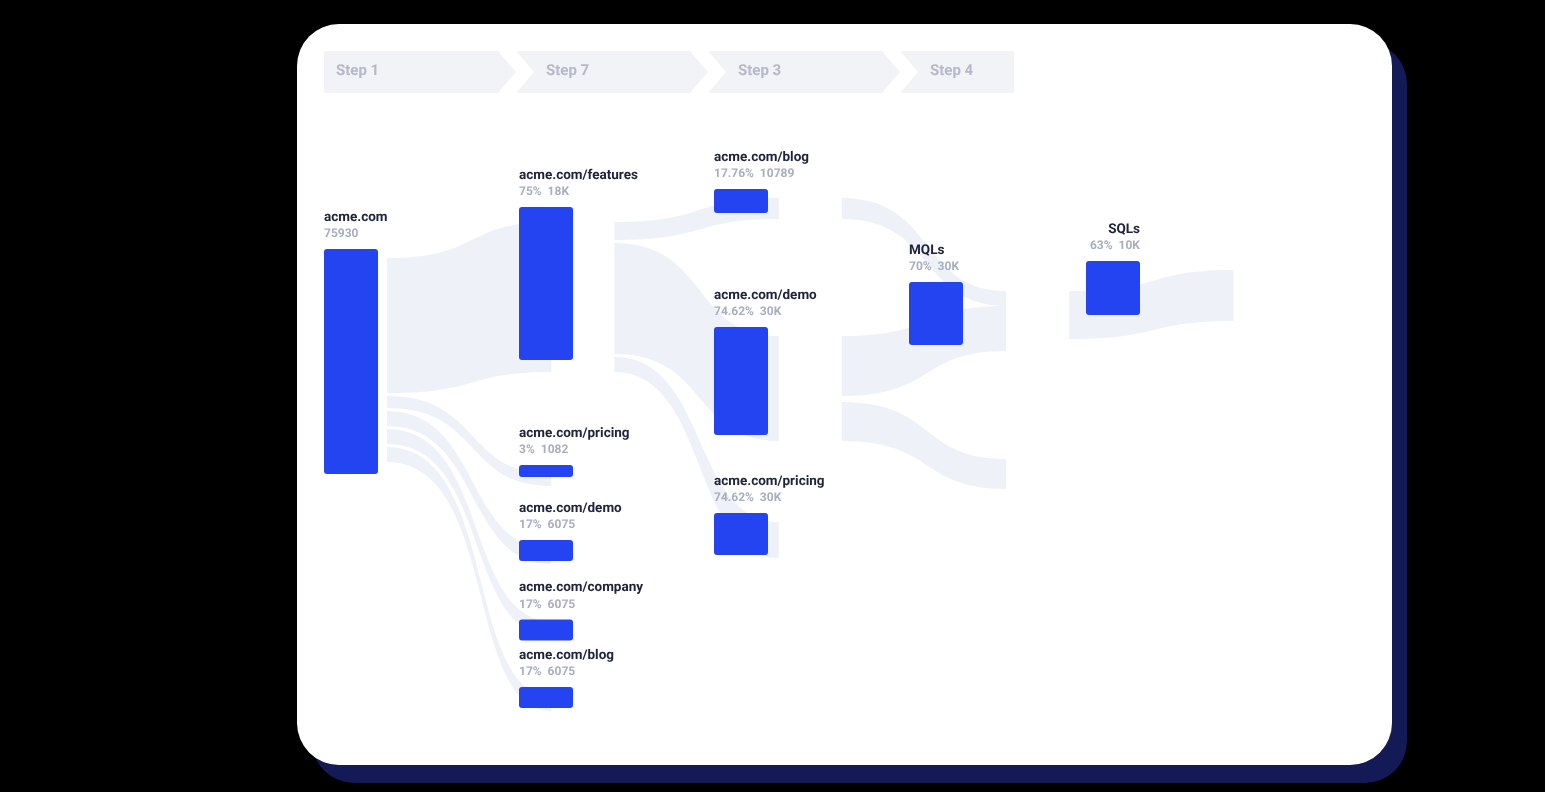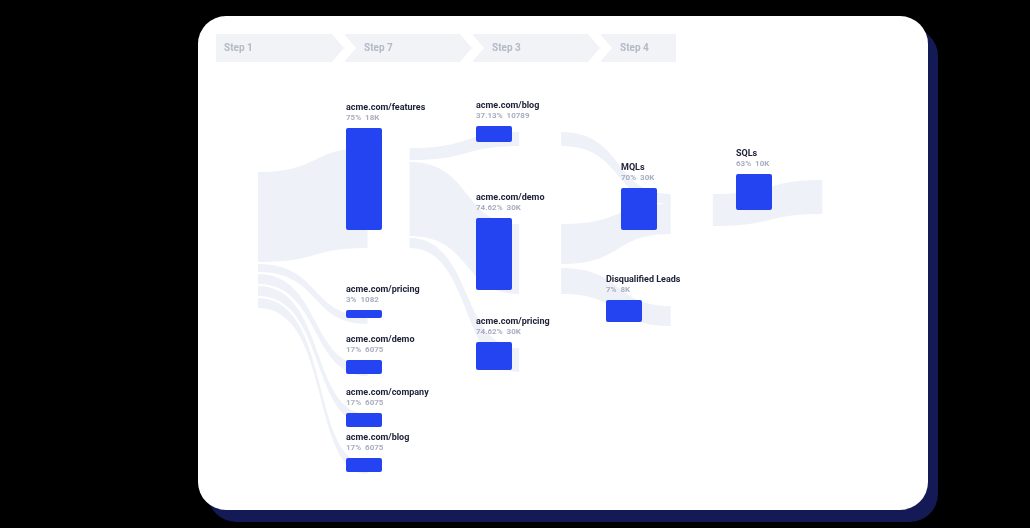--- a/index.html
+++ b/index.html
@@ -157,22 +157,27 @@
         <path d="M296 56 C350 56 340 118 390 118 L390 128 C340 128 350 70 296 70 Z"></path>
 
         <path d="M296 148 C350 148 340 128 390 128 L390 158 C340 158 350 188 296 188 Z"></path>
 
         <path d="M296 192 C350 192 340 230 390 230 L390 250 C340 250 350 218 296 218 Z"></path>
 
         <path d="M426 118 C480 118 470 104 520 104 L520 138 C470 138 480 150 426 150 Z"></path>
       </g>
     </svg>
 
-
-    <div class="node" style="left:130px; top:26px;">
+    <div class="node root" style="left:0px; top:64px;">
+      <div class="title">acme.com</div>
+      <div class="meta">75930</div>
+      <div class="bar" style="height:150px;"></div>
+    </div>
+
+    <div class="node" style="left:130px; top:36px;">
       <div class="title">acme.com/features</div>
       <div class="meta"><span>75%</span>&nbsp;&nbsp;<span>18K</span></div>
       <div class="bar" style="height:102px;"></div>
     </div>
     <div class="node" style="left:130px; top:208px;">
       <div class="title">acme.com/pricing</div>
       <div class="meta"><span>3%</span>&nbsp;&nbsp;<span>1082</span></div>
       <div class="bar" style="height:8px;"></div>
     </div>
     <div class="node" style="left:130px; top:258px;">
@@ -186,46 +191,41 @@
       <div class="bar" style="height:14px;"></div>
     </div>
     <div class="node" style="left:130px; top:356px;">
       <div class="title">acme.com/blog</div>
       <div class="meta"><span>17%</span>&nbsp;&nbsp;<span>6075</span></div>
       <div class="bar" style="height:14px;"></div>
     </div>
 
     <div class="node" style="left:260px; top:24px;">
       <div class="title">acme.com/blog</div>
-      <div class="meta"><span>37.13%</span>&nbsp;&nbsp;<span>10789</span></div>
+      <div class="meta"><span>17.76%</span>&nbsp;&nbsp;<span>10789</span></div>
       <div class="bar" style="height:16px;"></div>
     </div>
     <div class="node" style="left:260px; top:116px;">
       <div class="title">acme.com/demo</div>
       <div class="meta"><span>74.62%</span>&nbsp;&nbsp;<span>30K</span></div>
       <div class="bar" style="height:72px;"></div>
     </div>
     <div class="node" style="left:260px; top:240px;">
       <div class="title">acme.com/pricing</div>
       <div class="meta"><span>74.62%</span>&nbsp;&nbsp;<span>30K</span></div>
       <div class="bar" style="height:28px;"></div>
     </div>
 
-    <div class="node" style="left:390px; top:86px;margin-left:15px;">
+    <div class="node" style="left:390px; top:86px;">
       <div class="title">MQLs</div>
       <div class="meta"><span>70%</span>&nbsp;&nbsp;<span>30K</span></div>
       <div class="bar" style="height:42px;"></div>
     </div>
-    <div class="node" style="left:390px; top:198px;">
-      <div class="title">Disqualified Leads</div>
-      <div class="meta"><span>7%</span>&nbsp;&nbsp;<span>8K</span></div>
-      <div class="bar" style="height:22px;"></div>
-    </div>
-
-    <div class="node" style="left:520px; top:72px;">
+
+    <div class="node" style="left:508px; top:72px;text-align:right;">
       <div class="title">SQLs</div>
       <div class="meta"><span>63%</span>&nbsp;&nbsp;<span>10K</span></div>
       <div class="bar" style="height:36px;"></div>
     </div>
 
   </div>
 
 </div>
 
 </body></html>

